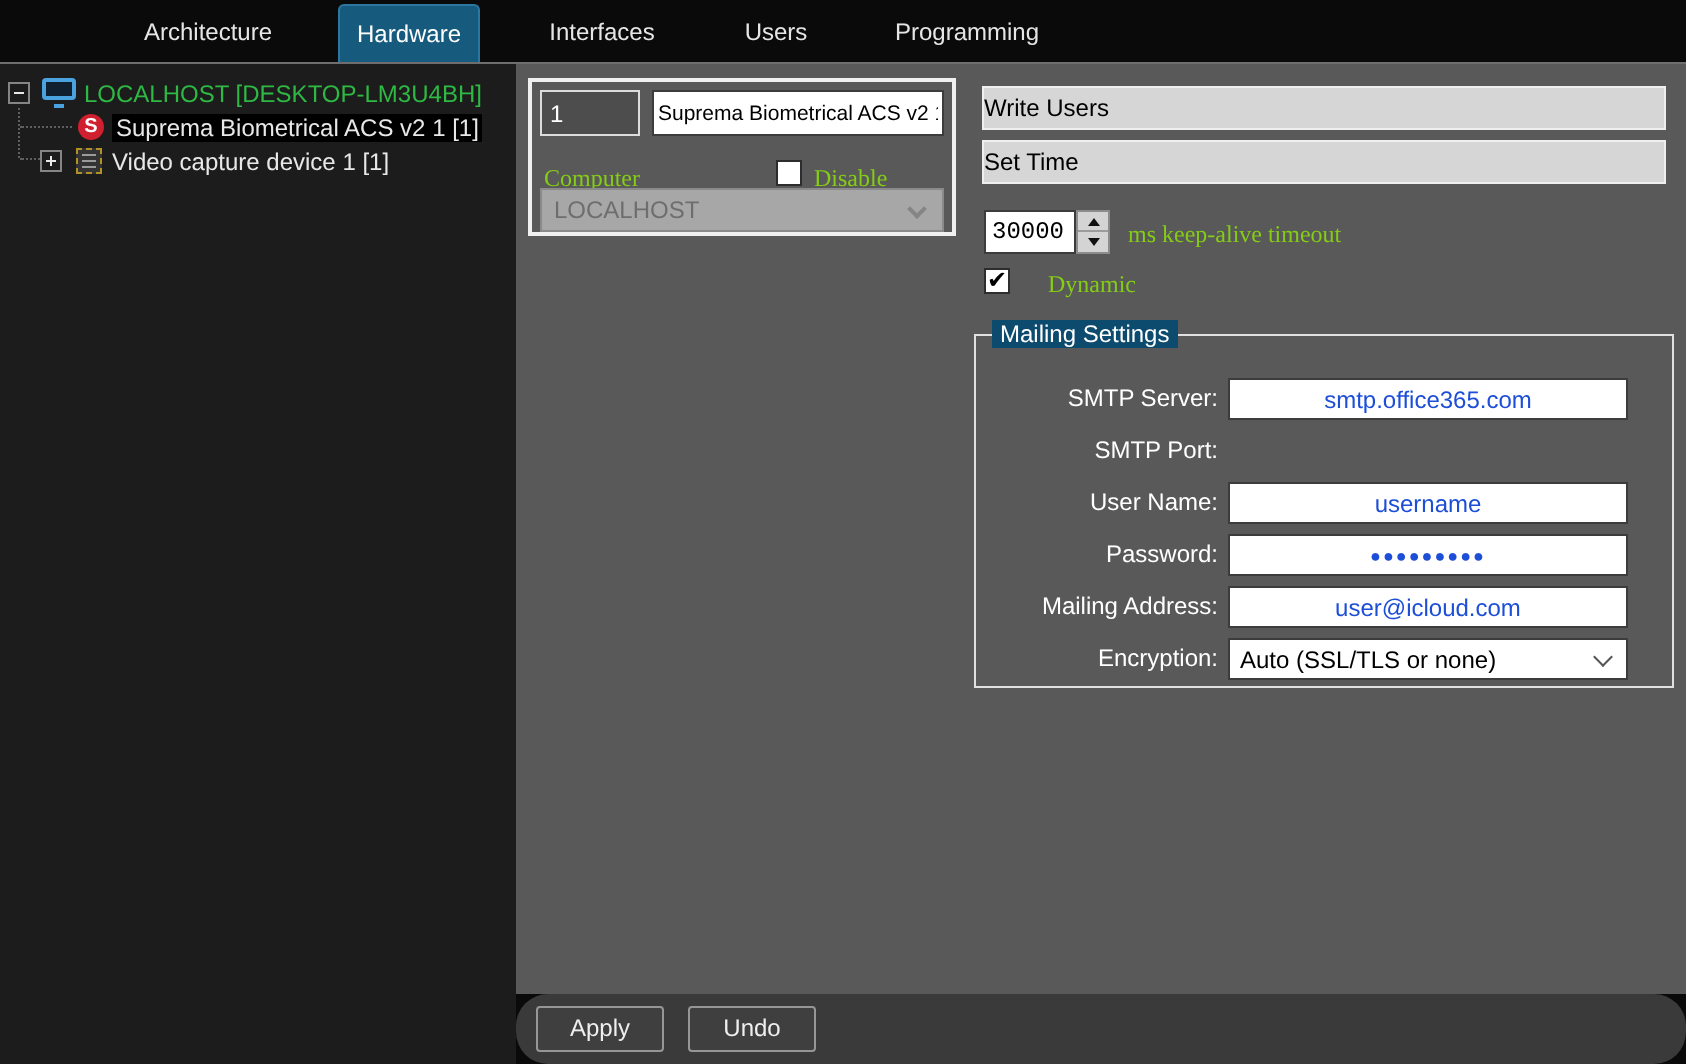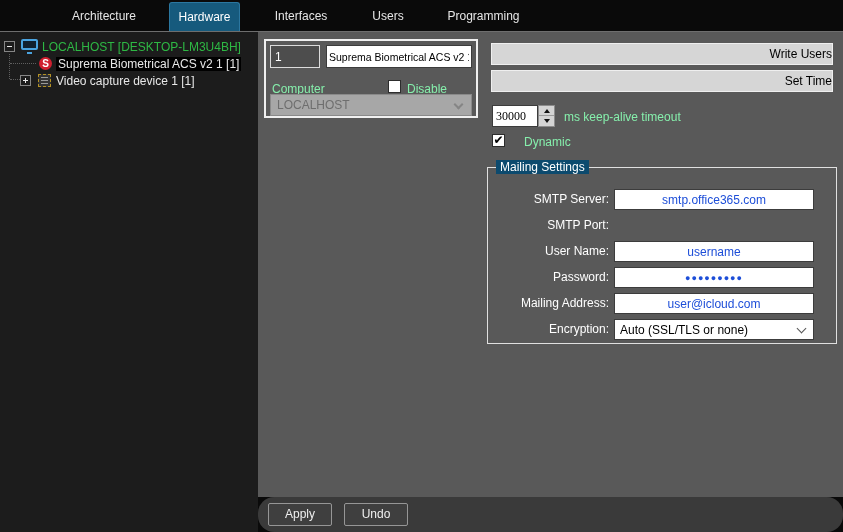--- a/index.html
+++ b/index.html
@@ -41,37 +41,37 @@
   .main { position:absolute; left:258px; top:31px; width:585px; height:466px;
           background:#595959; border-top:1px solid #6e6e6e; }
   .devbox { position:absolute; left:6px; top:7px; width:214px; height:79px;
             border:2px solid #f0f0f0; }
   .id-input { position:absolute; left:4px; top:4px; width:50px; height:23px;
               background:#4d4d4d; border:1px solid #dcdcdc; color:#fff;
               font-size:12px; padding-left:4px; font-family:inherit; }
   .name-input { position:absolute; left:60px; top:4px; width:146px; height:23px;
                 background:#fff; border:1px solid #3c3c3c; color:#000;
                 font-size:10.5px; padding:0 2px; font-family:inherit; }
-  .lbl { color:#86efac; font-size:12px; }
+  .lbl { color:#84cc16; font-size:12px;font-family:Liberation Serif, serif; }
   .cb { width:13px; height:13px; background:#fff; border:1px solid #2d2d2d;
         display:inline-block; text-align:center; font-size:12px; line-height:11px; color:#000; }
   .dd-disabled { position:absolute; left:4px; top:53px; width:202px; height:22px;
                  background:#a7a7a7; border:1px solid #8a8a8a; color:#6e6e6e;
                  font-size:12px; display:flex; align-items:center; padding-left:6px; }
   .chev { width:7px; height:7px; border-right:2px solid #858585; border-bottom:2px solid #858585;
           transform:rotate(45deg); position:absolute; right:9px; top:6px; }
   .chev.thin { border-right-width:1.5px; border-bottom-width:1.5px; border-color:#555; }
 
   .btn-light { position:absolute; left:233px; width:342px; height:22px;
                background:#d6d6d6; border:1px solid #efefef; color:#000;
-               font-size:12px; text-align:right; line-height:20px; cursor:default; }
+               font-size:12px; text-align:left; line-height:20px; cursor:default; }
 
   .spin-input { position:absolute; left:234px; top:73px; width:46px; height:22px;
                 background:#fff; border:1px solid #3c3c3c; color:#000; font-size:12px;
-                padding-left:3px; font-family:Liberation Serif, serif; }
+                padding-left:3px; font-family:Liberation Mono, monospace; }
   .spinner { position:absolute; left:280px; top:73px; width:17px; height:22px;
              border:1px solid #8c8c8c; background:#d4d4d4; }
   .spin-half { position:absolute; left:0; width:15px; height:10px; display:flex;
                align-items:center; justify-content:center; }
   .spin-half.up { top:0; border-bottom:1px solid #9c9c9c; }
   .spin-half.down { bottom:0; }
   .tri-up { width:0; height:0; border-left:3px solid transparent; border-right:3px solid transparent;
             border-bottom:4px solid #111; }
   .tri-down { width:0; height:0; border-left:3px solid transparent; border-right:3px solid transparent;
               border-top:4px solid #111; }

